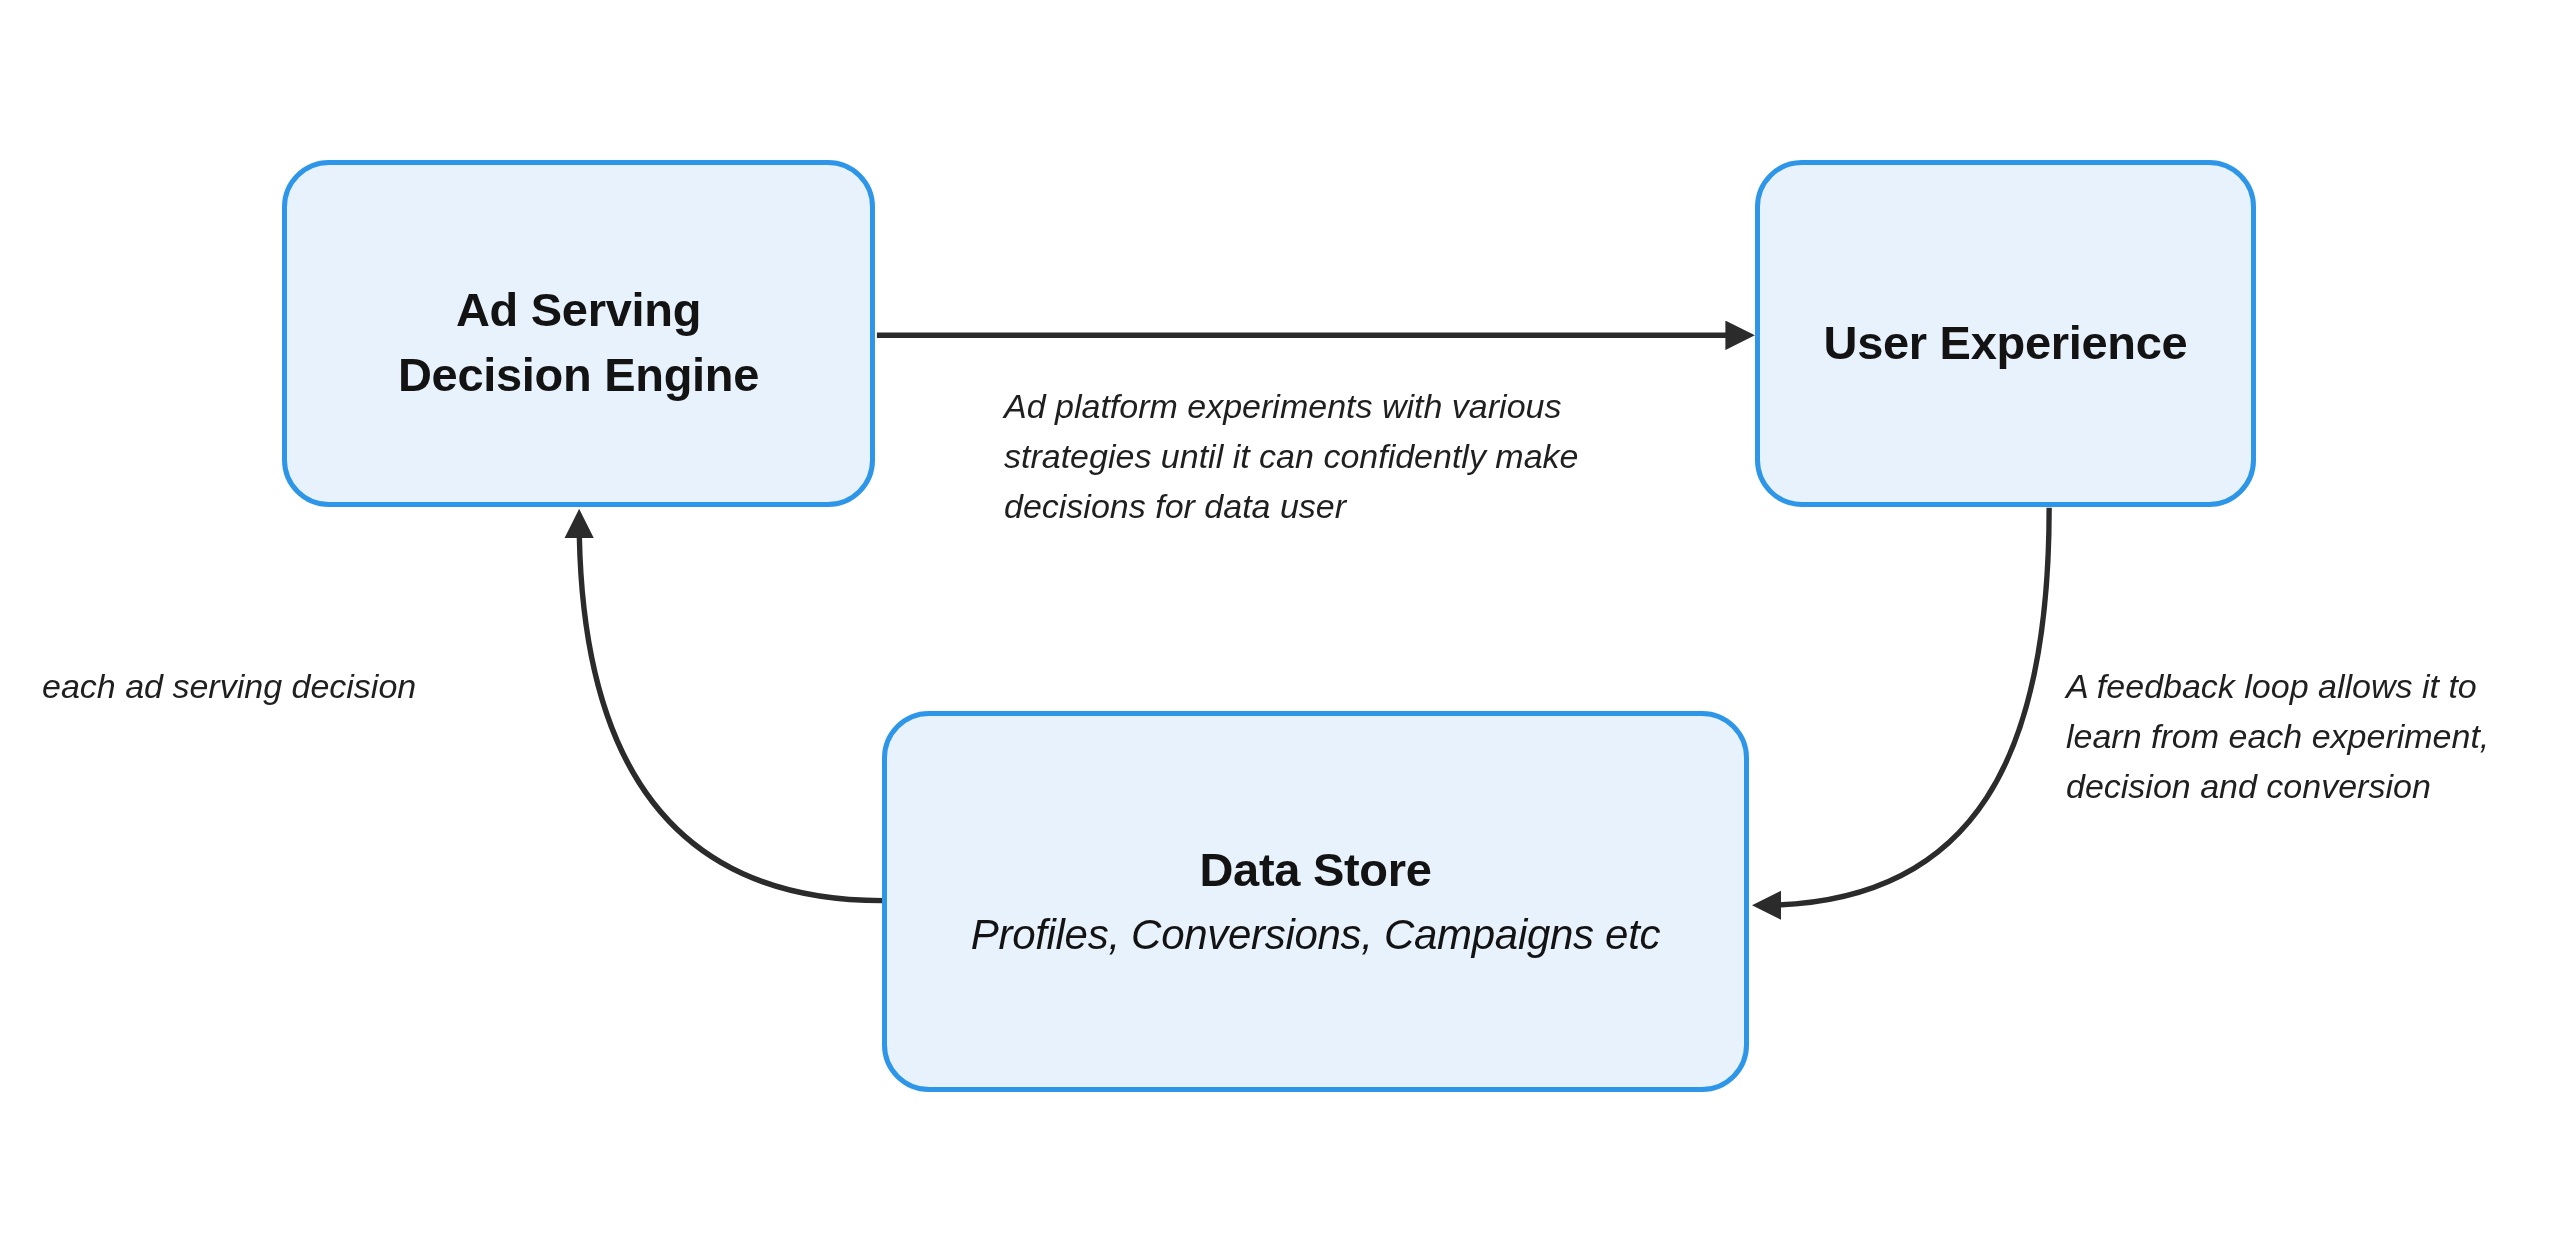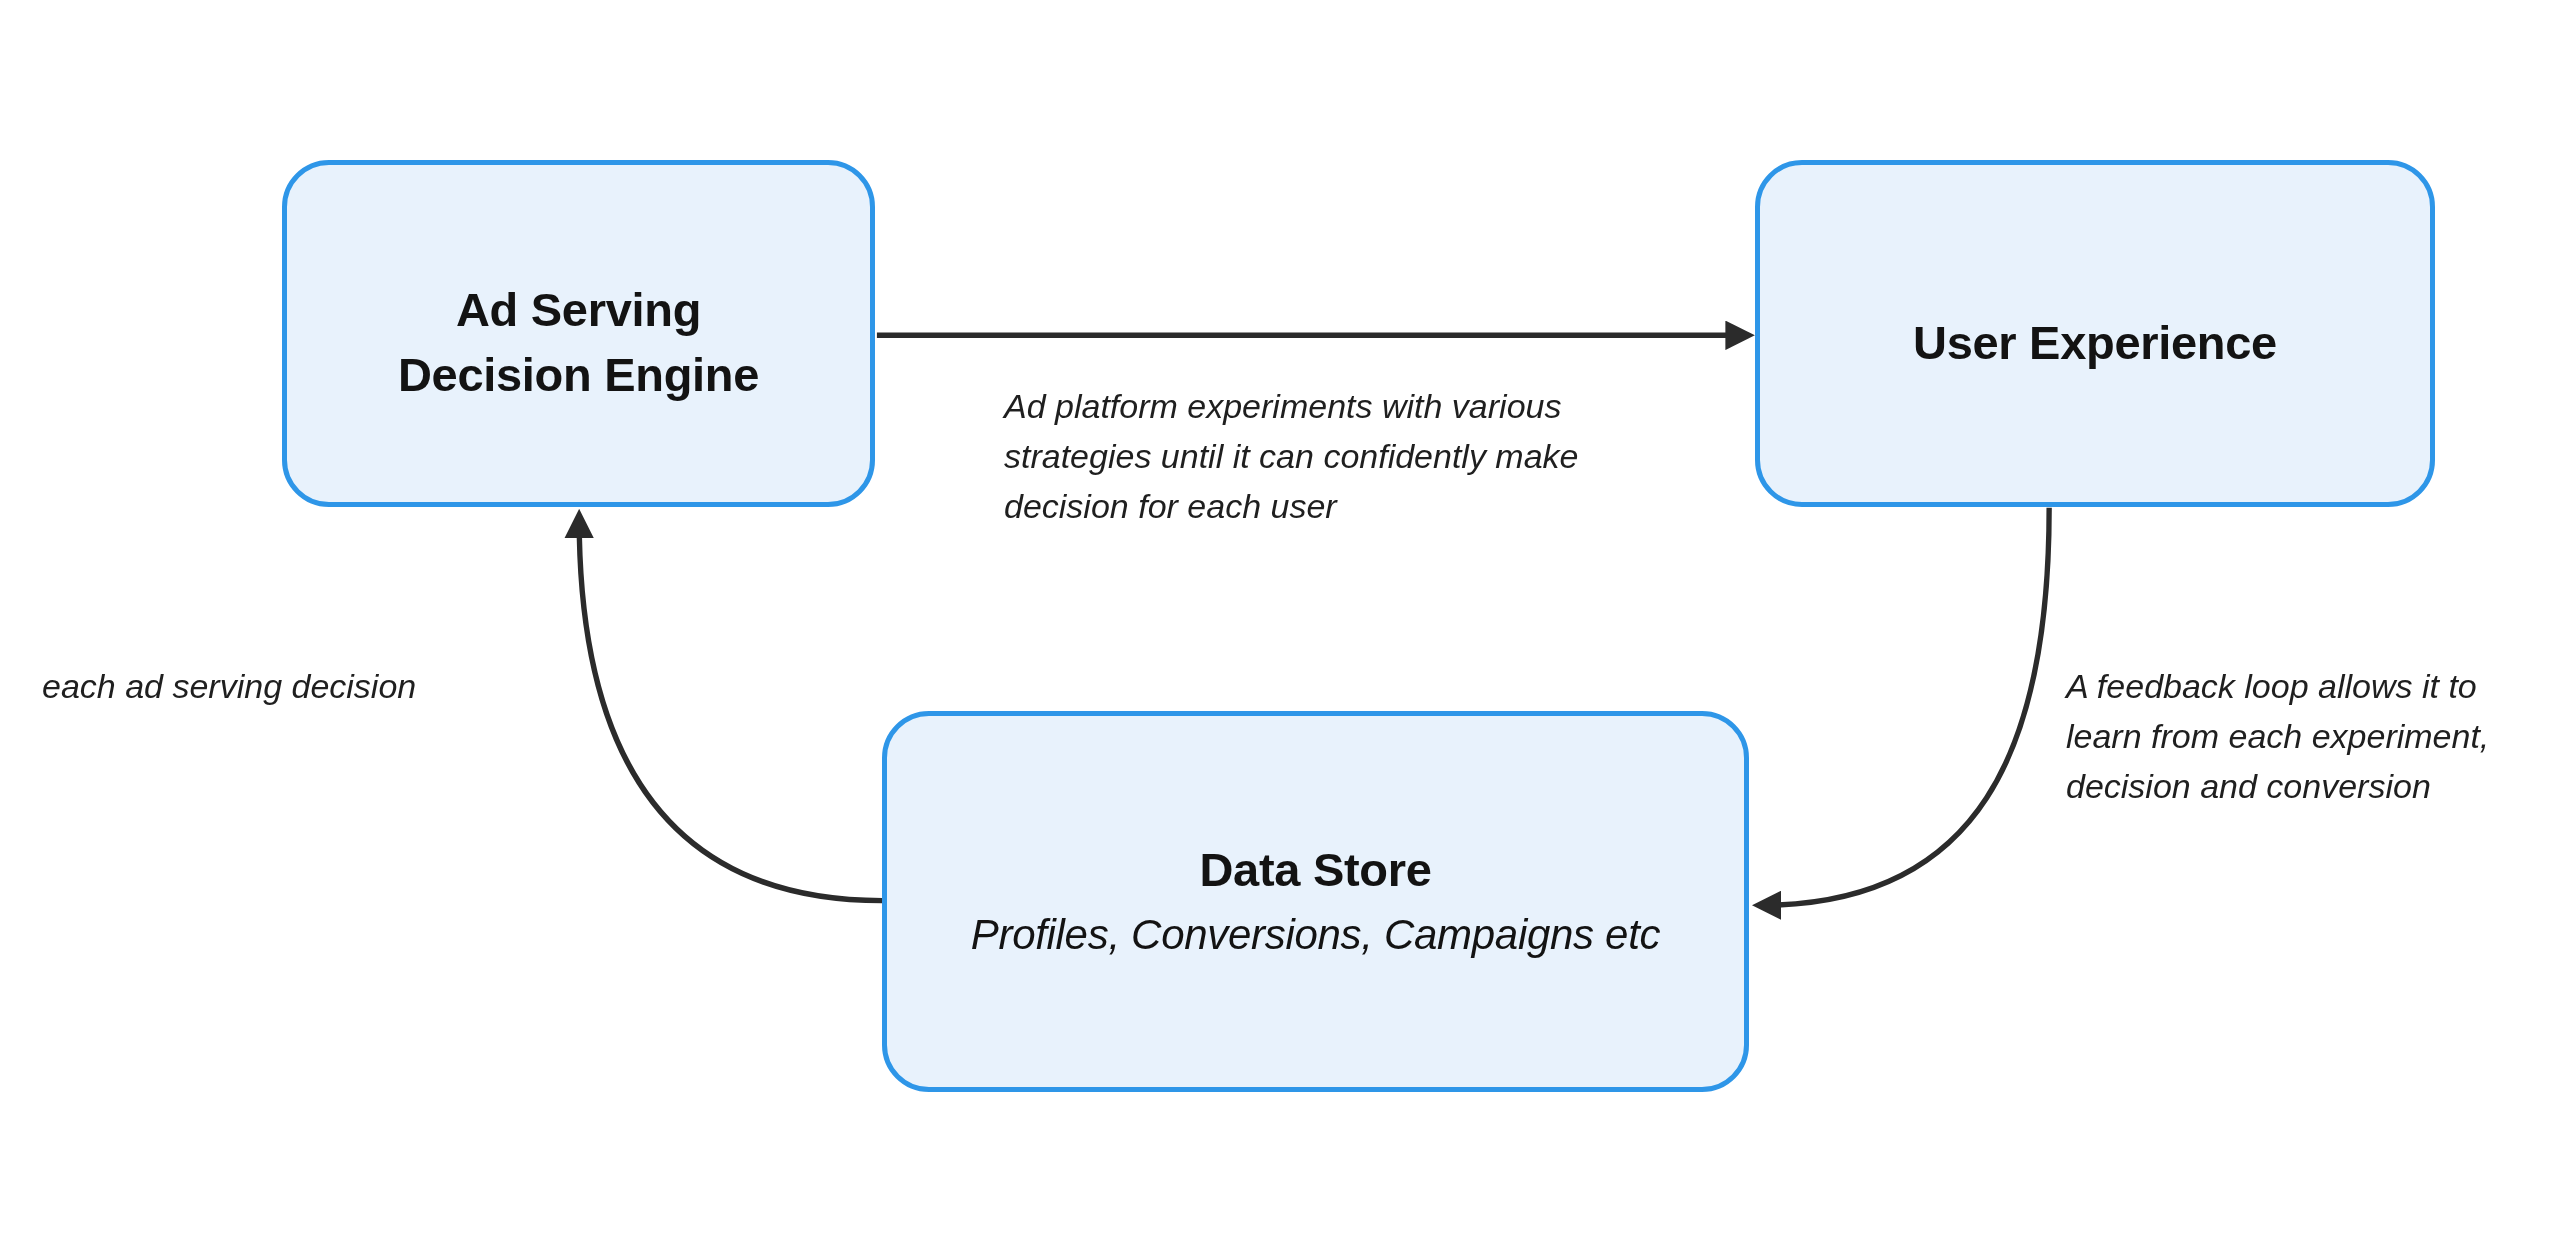--- a/index.html
+++ b/index.html
@@ -43,21 +43,21 @@
     background:var(--node-fill);
     border:5.4px solid var(--node-border);
     border-radius:47px;
     display:flex;
     flex-direction:column;
     align-items:center;
     justify-content:center;
     text-align:center;
   }
   .node-ad-serving{left:282px;top:160px;width:593px;height:347px;padding-top:16px;}
-  .node-user-experience{left:1755px;top:160px;width:680px;height:347px;padding-top:18px;}
+  .node-user-experience{left:1755px;top:160px;width:501px;height:347px;padding-top:18px;}
   .node-data-store{left:882px;top:711px;width:867px;height:381px;}
   .node-title{
     font-size:47px;
     font-weight:700;
     line-height:65px;
     color:var(--heading-text);
     letter-spacing:-0.3px;
   }
   .tline{display:block;}
   .node-subtitle{
@@ -109,21 +109,21 @@
   </div>
 
   <div class="node node-data-store">
     <div class="node-title">Data Store</div>
     <div class="node-subtitle">Profiles, Conversions, Campaigns etc</div>
   </div>
 
   <div class="annotation annotation-top">
     <span class="aline">Ad platform experiments with various</span>
     <span class="aline">strategies until it can confidently make</span>
-    <span class="aline">decision for each user</span>
+    <span class="aline">decisions for data user</span>
   </div>
 
   <div class="annotation annotation-left">
     <span class="aline">each ad serving decision</span>
   </div>
 
   <div class="annotation annotation-right">
     <span class="aline">A feedback loop allows it to</span>
     <span class="aline">learn from each experiment,</span>
     <span class="aline">decision and conversion</span>

